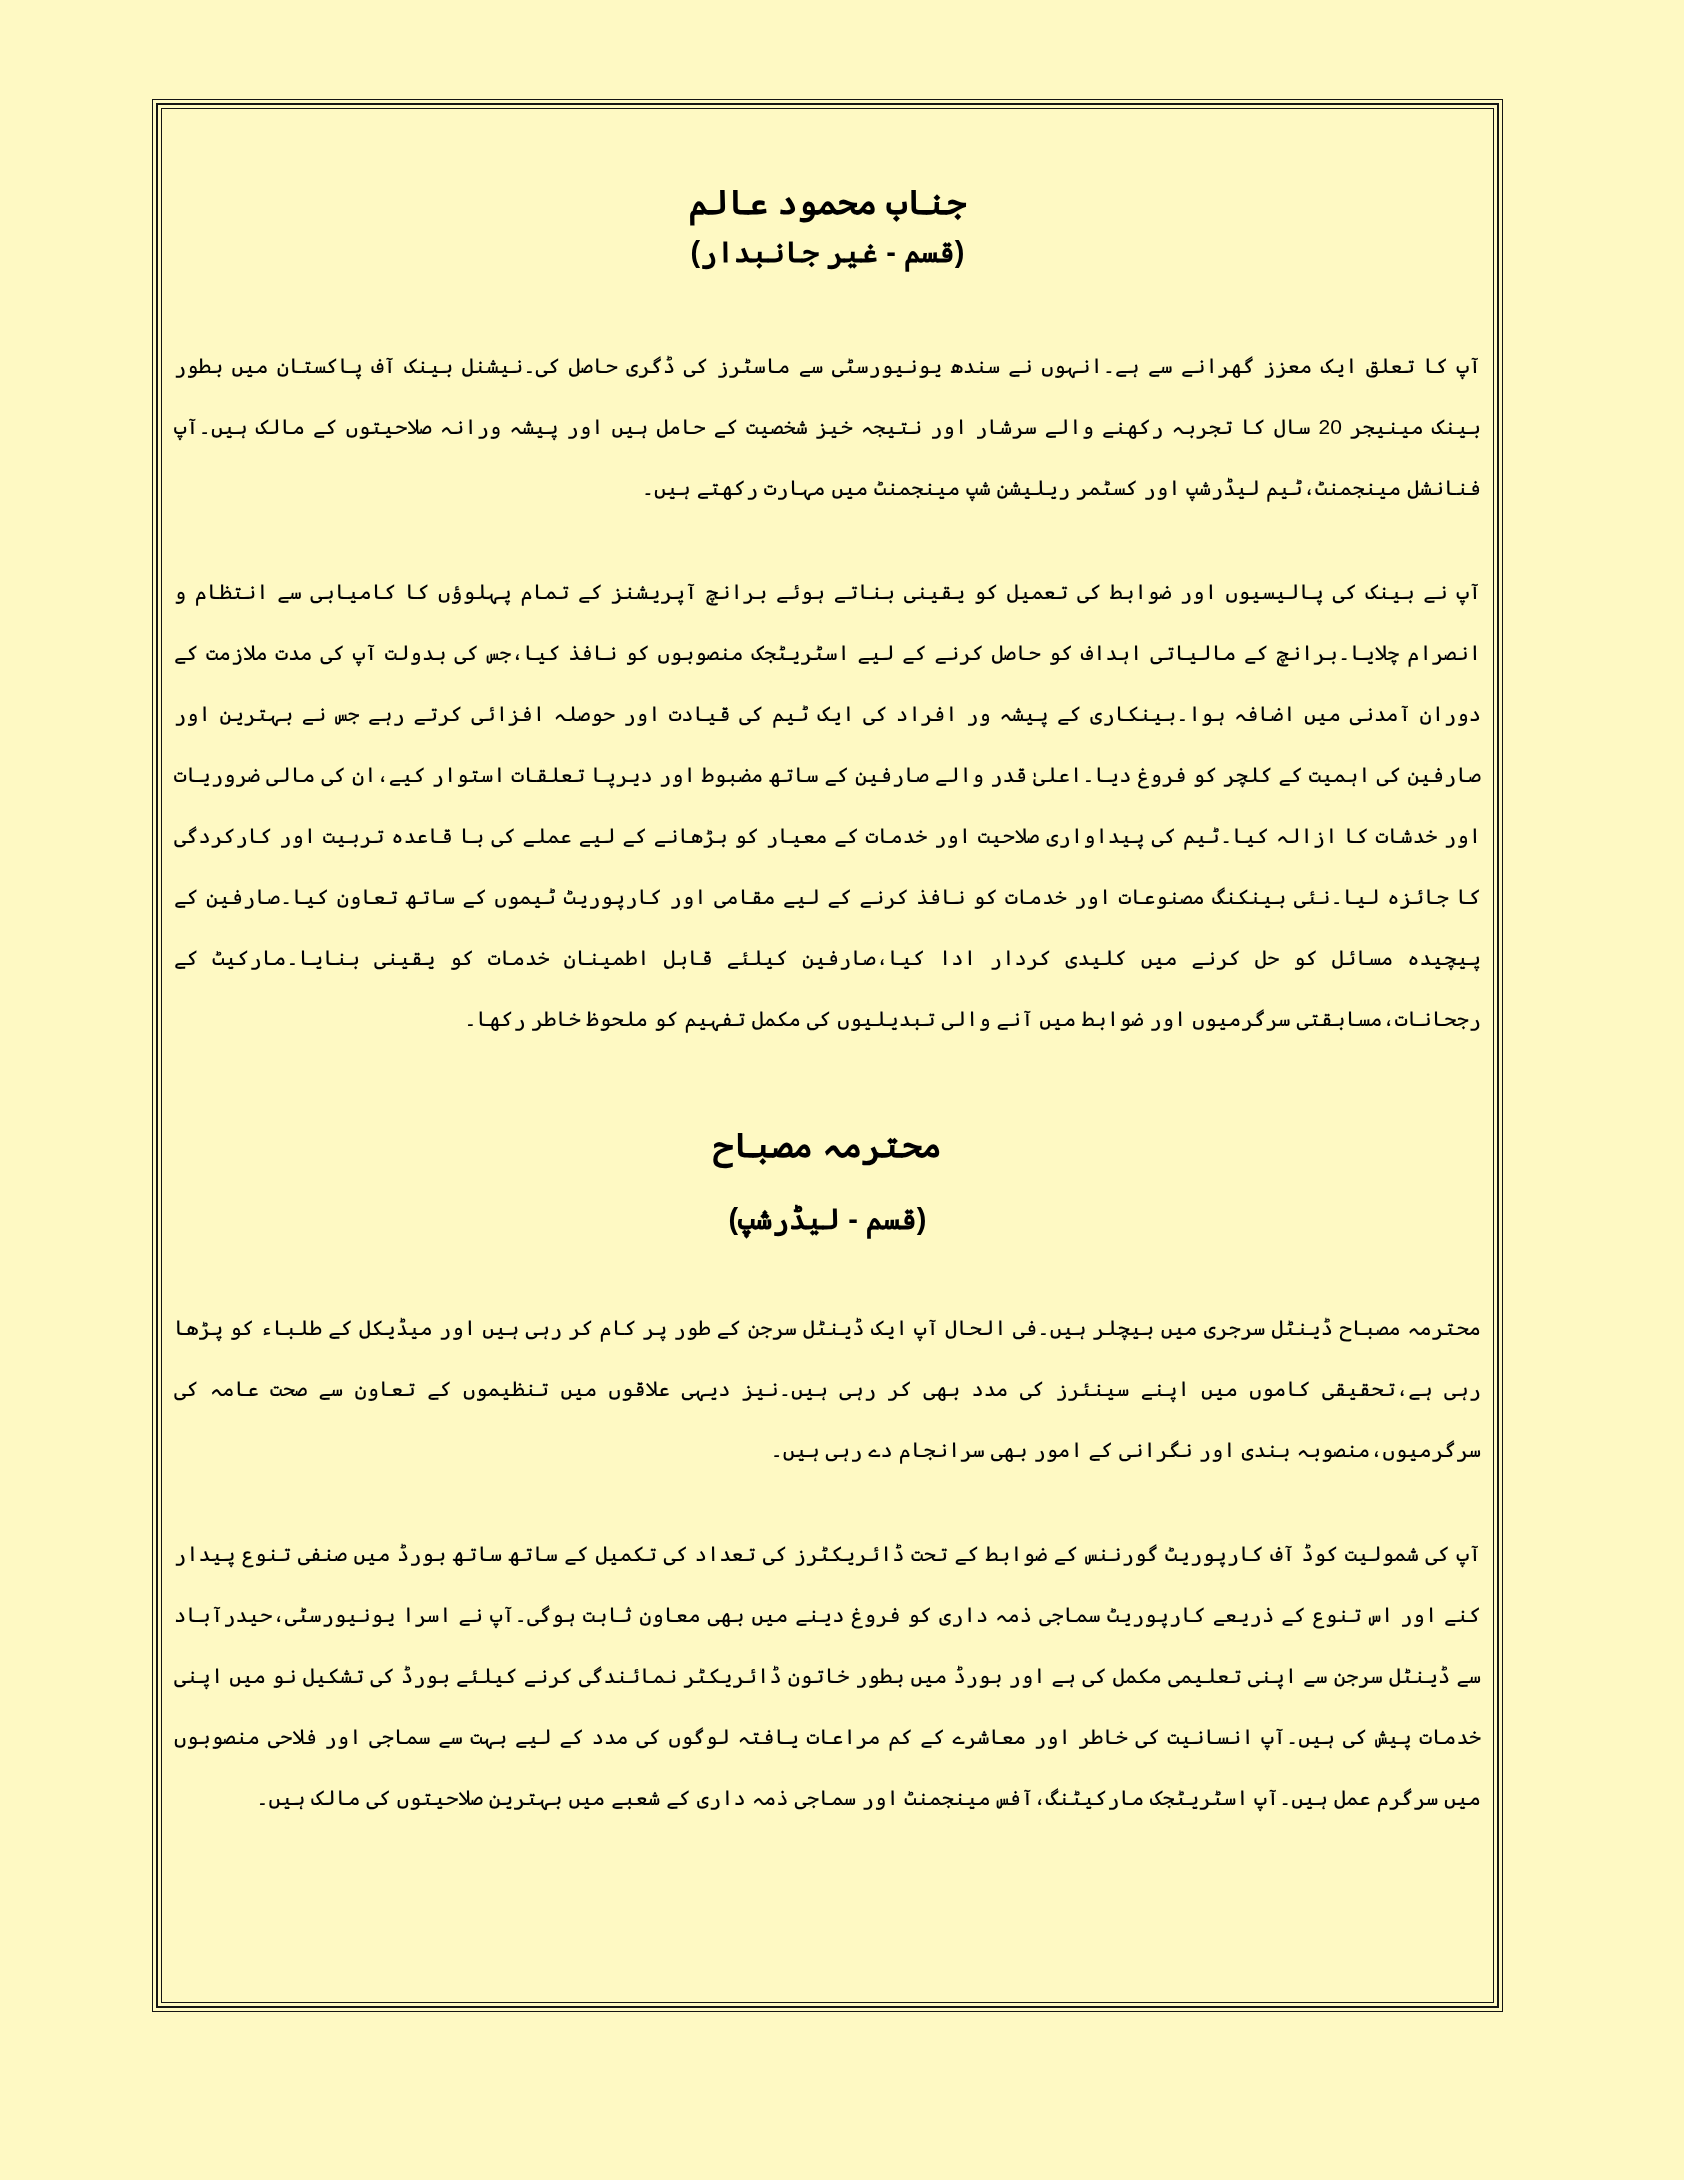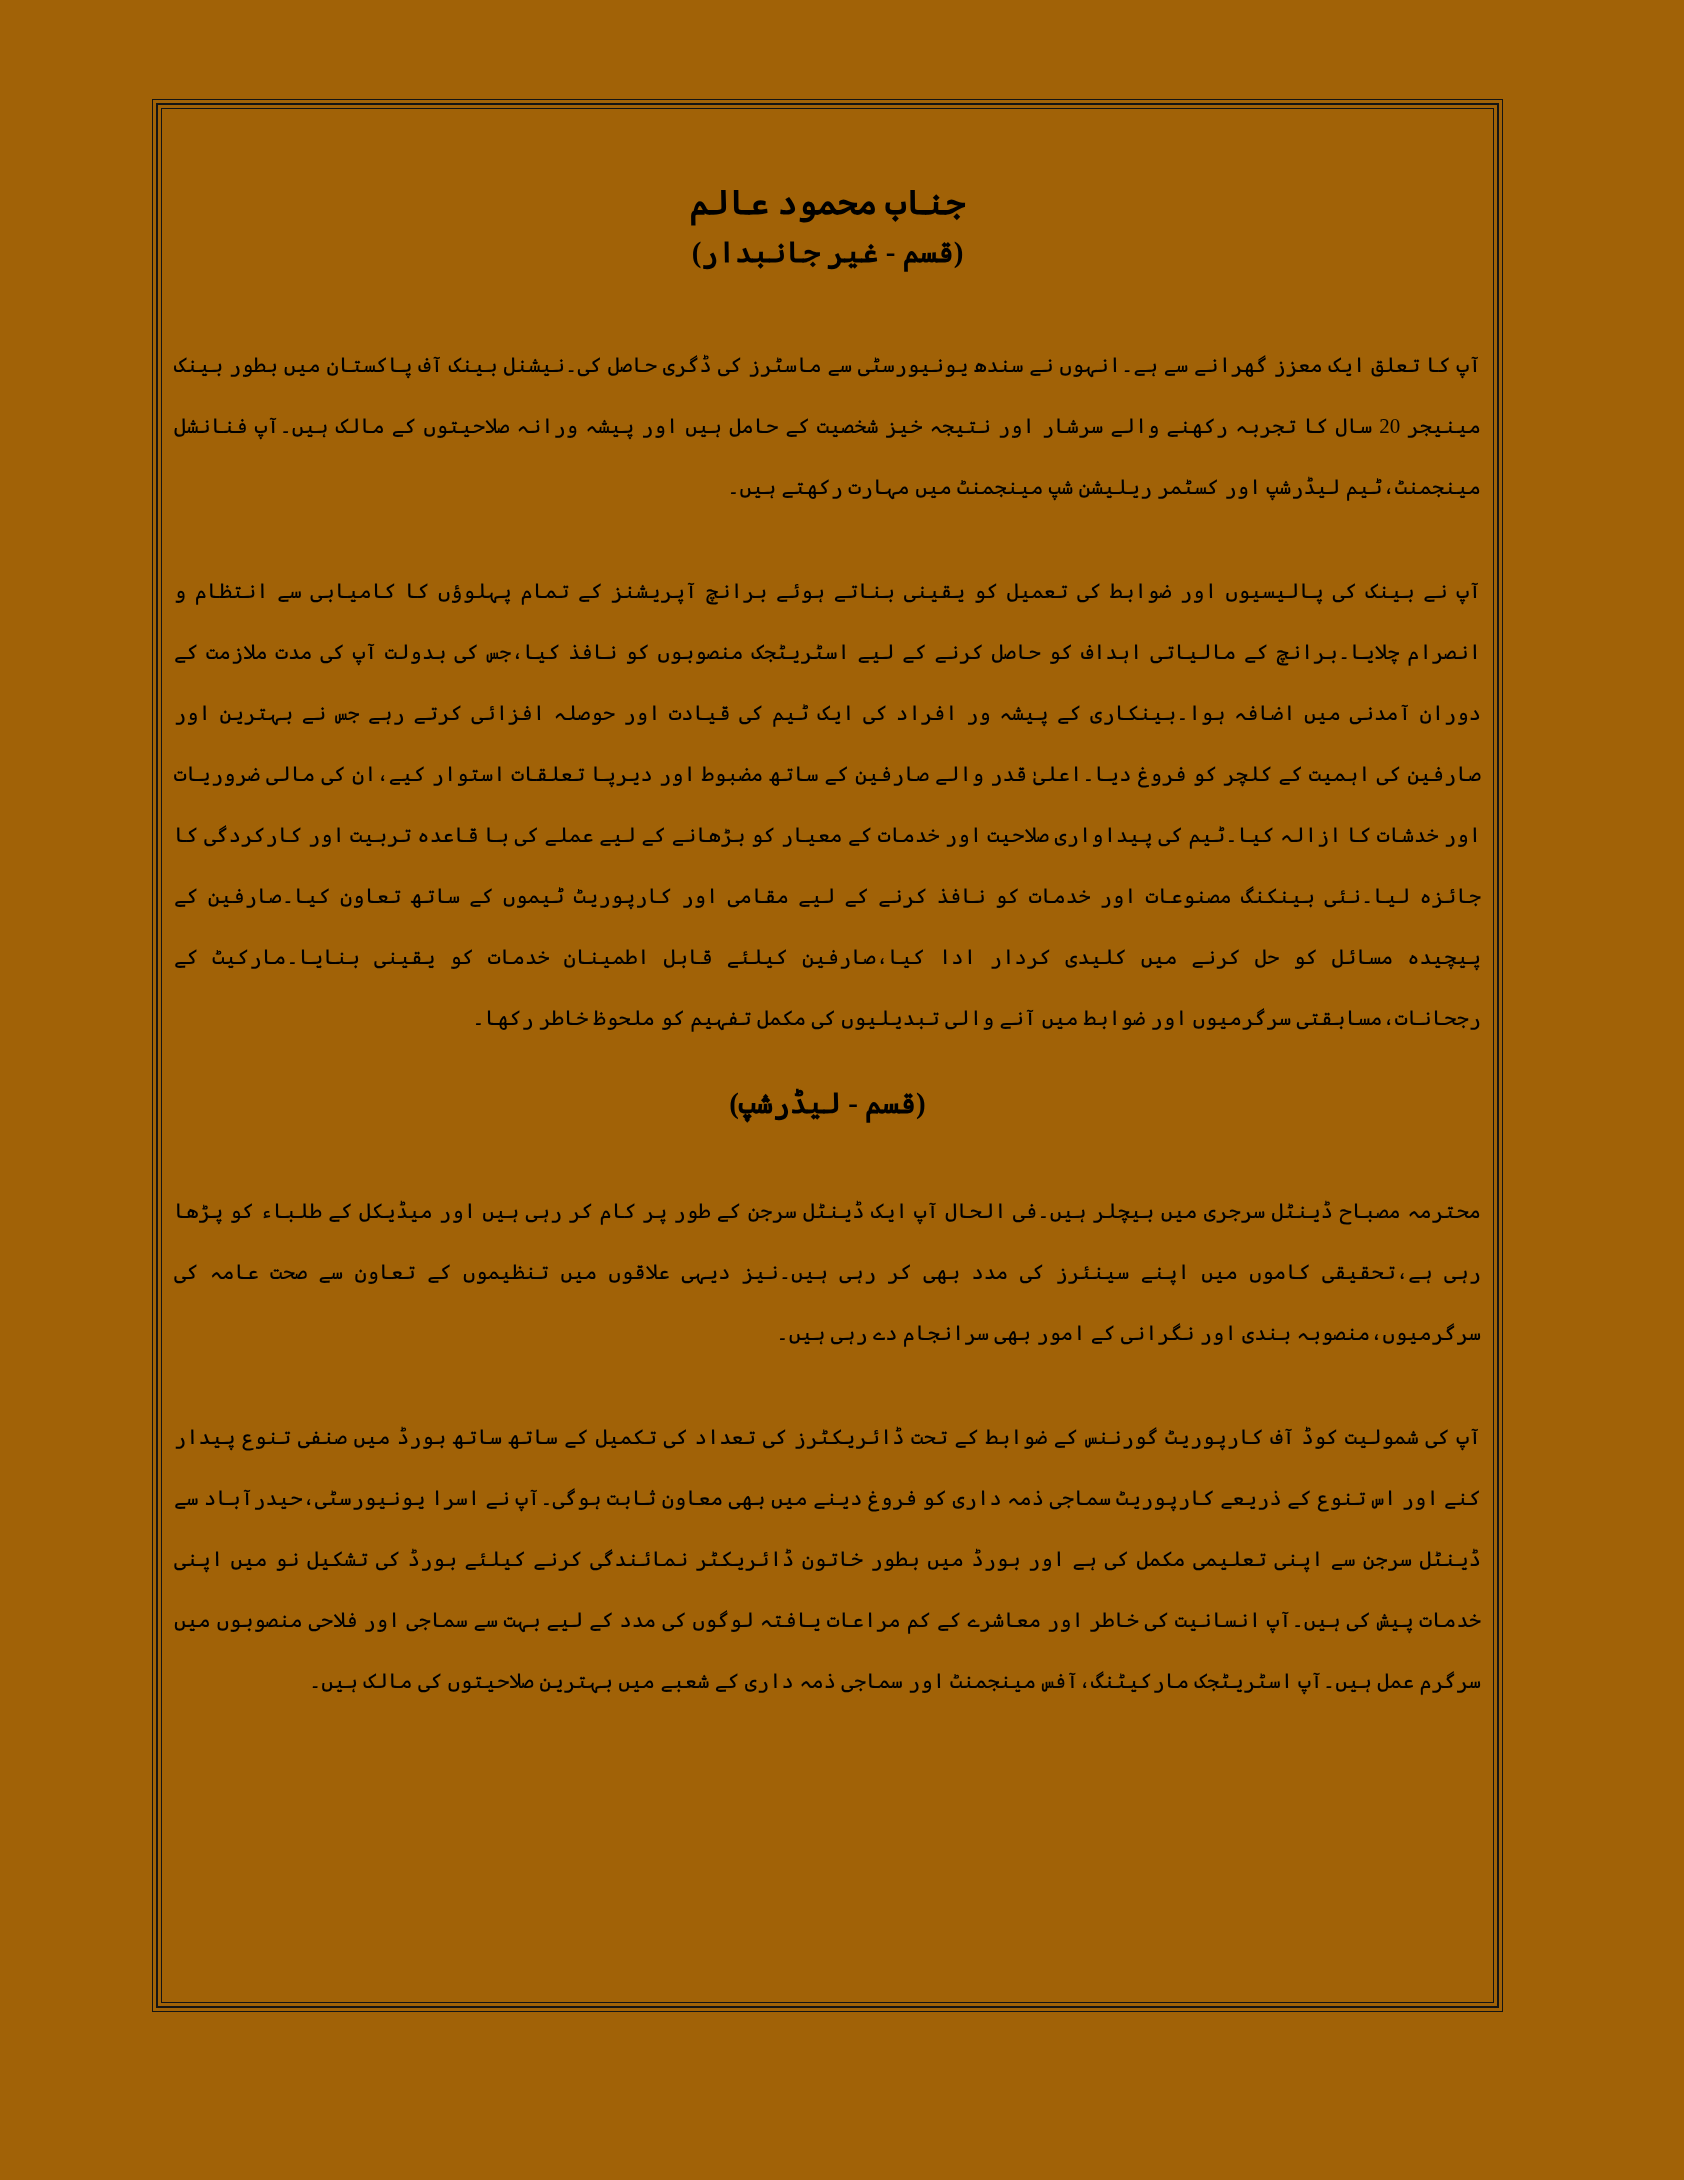--- a/index.html
+++ b/index.html
@@ -4,23 +4,23 @@
 <style>
   html, body {
     margin: 0;
     padding: 0;
     background: #ffffff;
   }
   .page {
     position: relative;
     width: 1685px;
     height: 2181px;
-    background: #a16207;
+    background: #fef9c3;
     overflow: hidden;
-    font-family: Liberation Serif, serif;
+    font-family: Liberation Sans, sans-serif;
     color: #000000;
   }
   
   .border-outer {
     position: absolute;
     left: 153px;
     top: 99px;
     width: 1351px;
     height: 1913px;
     border: 1.7px solid #141414;
@@ -86,20 +86,21 @@
         <div class="content">
 
           <h1 class="person-name name-1">جناب محمود عالم</h1>
 
           <h2 class="person-category cat-1">(قسم - غیر جانبدار)</h2>
 
           <p class="para para-1a">آپ کا تعلق ایک معزز گھرانے سے ہے۔انہوں نے سندھ یونیورسٹی سے ماسٹرز کی ڈگری حاصل کی۔نیشنل بینک آف پاکستان میں بطور بینک مینیجر 20 سال کا تجربہ رکھنے والے سرشار اور نتیجہ خیز شخصیت کے حامل ہیں اور پیشہ ورانہ صلاحیتوں کے مالک ہیں۔آپ فنانشل مینجمنٹ،ٹیم لیڈرشپ اور کسٹمر ریلیشن شپ مینجمنٹ میں مہارت رکھتے ہیں۔</p>
 
           <p class="para para-1b">آپ نے بینک کی پالیسیوں اور ضوابط کی تعمیل کو یقینی بناتے ہوئے برانچ آپریشنز کے تمام پہلوؤں کا کامیابی سے انتظام و انصرام چلایا۔برانچ کے مالیاتی اہداف کو حاصل کرنے کے لیے اسٹریٹجک منصوبوں کو نافذ کیا،جس کی بدولت آپ کی مدت ملازمت کے دوران آمدنی میں اضافہ ہوا۔بینکاری کے پیشہ ور افراد کی ایک ٹیم کی قیادت اور حوصلہ افزائی کرتے رہے جس نے بہترین اور صارفین کی اہمیت کے کلچر کو فروغ دیا۔اعلیٰ قدر والے صارفین کے ساتھ مضبوط اور دیرپا تعلقات استوار کیے،ان کی مالی ضروریات اور خدشات کا ازالہ کیا۔ٹیم کی پیداواری صلاحیت اور خدمات کے معیار کو بڑھانے کے لیے عملے کی با قاعدہ تربیت اور کارکردگی کا جائزہ لیا۔نئی بینکنگ مصنوعات اور خدمات کو نافذ کرنے کے لیے مقامی اور کارپوریٹ ٹیموں کے ساتھ تعاون کیا۔صارفین کے پیچیدہ مسائل کو حل کرنے میں کلیدی کردار ادا کیا،صارفین کیلئے قابل اطمینان خدمات کو یقینی بنایا۔مارکیٹ کے رجحانات،مسابقتی سرگرمیوں اور ضوابط میں آنے والی تبدیلیوں کی مکمل تفہیم کو ملحوظ خاطر رکھا۔</p>
 
+          <h1 class="person-name name-2">محترمہ مصباح</h1>
 
           <h2 class="person-category cat-2">(قسم  -  لیڈرشپ)</h2>
 
           <p class="para para-2a">محترمہ مصباح ڈینٹل سرجری میں بیچلر ہیں۔فی الحال آپ ایک ڈینٹل سرجن کے طور پر کام کر رہی ہیں اور میڈیکل کے طلباء کو پڑھا رہی ہے،تحقیقی کاموں میں اپنے سینئرز کی مدد بھی کر رہی ہیں۔نیز دیہی علاقوں میں تنظیموں کے تعاون سے صحت عامہ کی سرگرمیوں،منصوبہ بندی اور نگرانی کے امور بھی سرانجام دے رہی ہیں۔</p>
 
           <p class="para para-2b">آپ کی شمولیت کوڈ آف کارپوریٹ گورننس کے ضوابط کے تحت ڈائریکٹرز کی تعداد کی تکمیل کے ساتھ ساتھ بورڈ میں صنفی تنوع پیدار کنے اور اس تنوع کے ذریعے کارپوریٹ سماجی ذمہ داری کو فروغ دینے میں بھی معاون ثابت ہوگی۔آپ نے اسرا یونیورسٹی،حیدرآباد سے ڈینٹل سرجن سے اپنی تعلیمی مکمل کی ہے اور بورڈ میں بطور خاتون ڈائریکٹر نمائندگی کرنے کیلئے بورڈ کی تشکیل نو میں اپنی خدمات پیش کی ہیں۔آپ انسانیت کی خاطر اور معاشرے کے کم مراعات یافتہ لوگوں کی مدد کے لیے بہت سے سماجی اور فلاحی منصوبوں میں سرگرم عمل ہیں۔آپ اسٹریٹجک مارکیٹنگ،آفس مینجمنٹ اور سماجی ذمہ داری کے شعبے میں بہترین صلاحیتوں کی مالک ہیں۔</p>
 
         </div>
       </div>
     </div>

